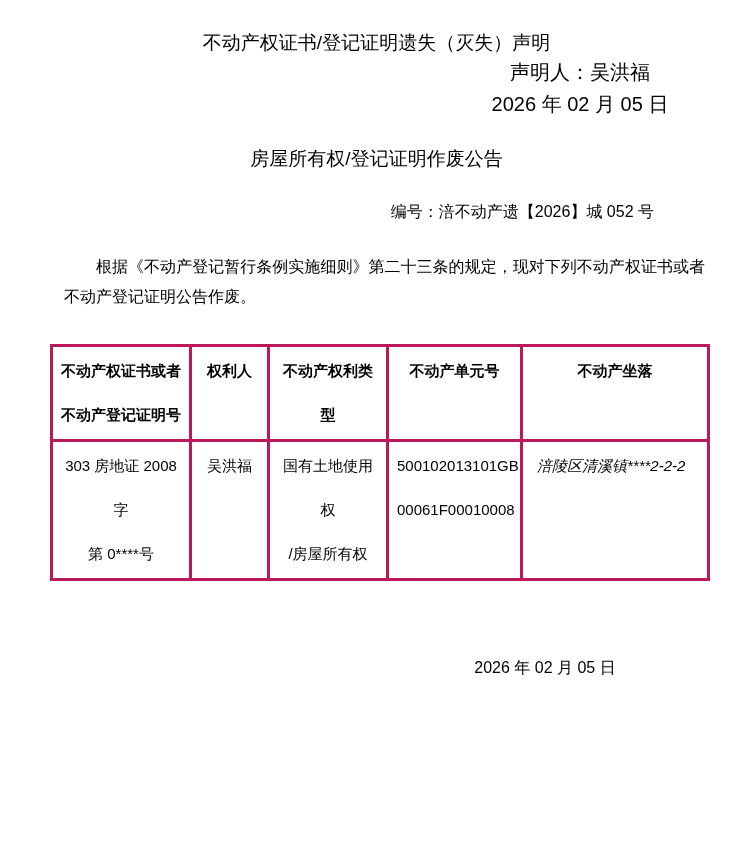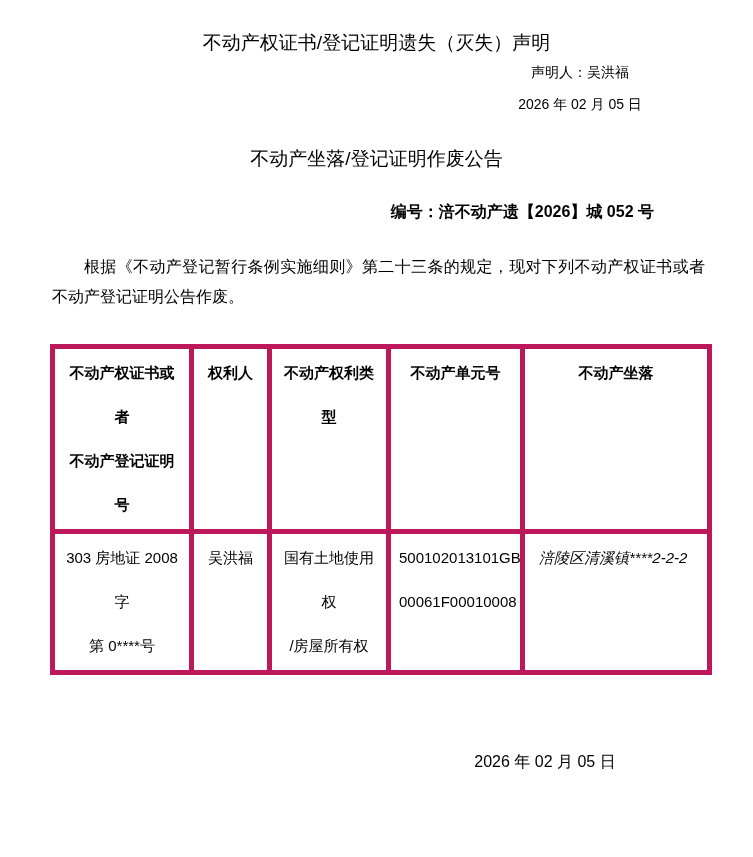--- a/index.html
+++ b/index.html
@@ -44,48 +44,47 @@
     text-indent: 32px;
   }
   .underlined {
     text-decoration: underline;
     text-underline-offset: 3px;
   }
   .signer-block {
     margin: 0 0 0 382px;
     width: 300px;
     text-align: center;
-    font-size: 14px;
+    font-size: 20px;
     line-height: 32px;
   }
   .doc-number-line {
     margin: 30px 0 0 0;
     padding-right: 51px;
     text-align: right;
     font-size: 16px;
     line-height: 20px;
-    font-weight: bold;
   }
   .announce-para {
-    margin: 30px 0 0 4px;
+    margin: 30px 0 0 16px;
     font-size: 16px;
     line-height: 30px;
     text-align: justify;
     text-indent: 32px;
   }
   table.notice-table {
     margin: 32px 0 0 2px;
     width: 657px;
     table-layout: fixed;
     border-collapse: collapse;
     border: 2px solid #000000;
   }
   table.notice-table th,
   table.notice-table td {
-    border: 5px solid #be185d;
+    border: 3px solid #be185d;
     padding: 2px 8px;
     vertical-align: top;
     text-align: center;
     font-size: 15px;
     line-height: 44px;
     white-space: pre-line;
     overflow: hidden;
   }
   table.notice-table th {
     font-weight: bold;
@@ -116,21 +115,21 @@
 
   <h1 class="doc-title">不动产权证书/登记证明遗失（灭失）声明</h1>
 
 
 
   <div class="signer-block">
     <div>声明人：吴洪福</div>
     <div>2026 年 02 月 05 日</div>
   </div>
 
-  <h1 class="doc-title second">不动产坐落/登记证明作废公告</h1>
+  <h1 class="doc-title second">房屋所有权/登记证明作废公告</h1>
 
   <div class="doc-number-line">编号：涪不动产遗【2026】城 052 号</div>
 
   <p class="announce-para">根据《不动产登记暂行条例实施细则》第二十三条的规定，现对下列不动产权证书或者不动产登记证明公告作废。</p>
 
   <table class="notice-table">
     <colgroup>
       <col style="width:139px">
       <col style="width:78px">
       <col style="width:119px">

